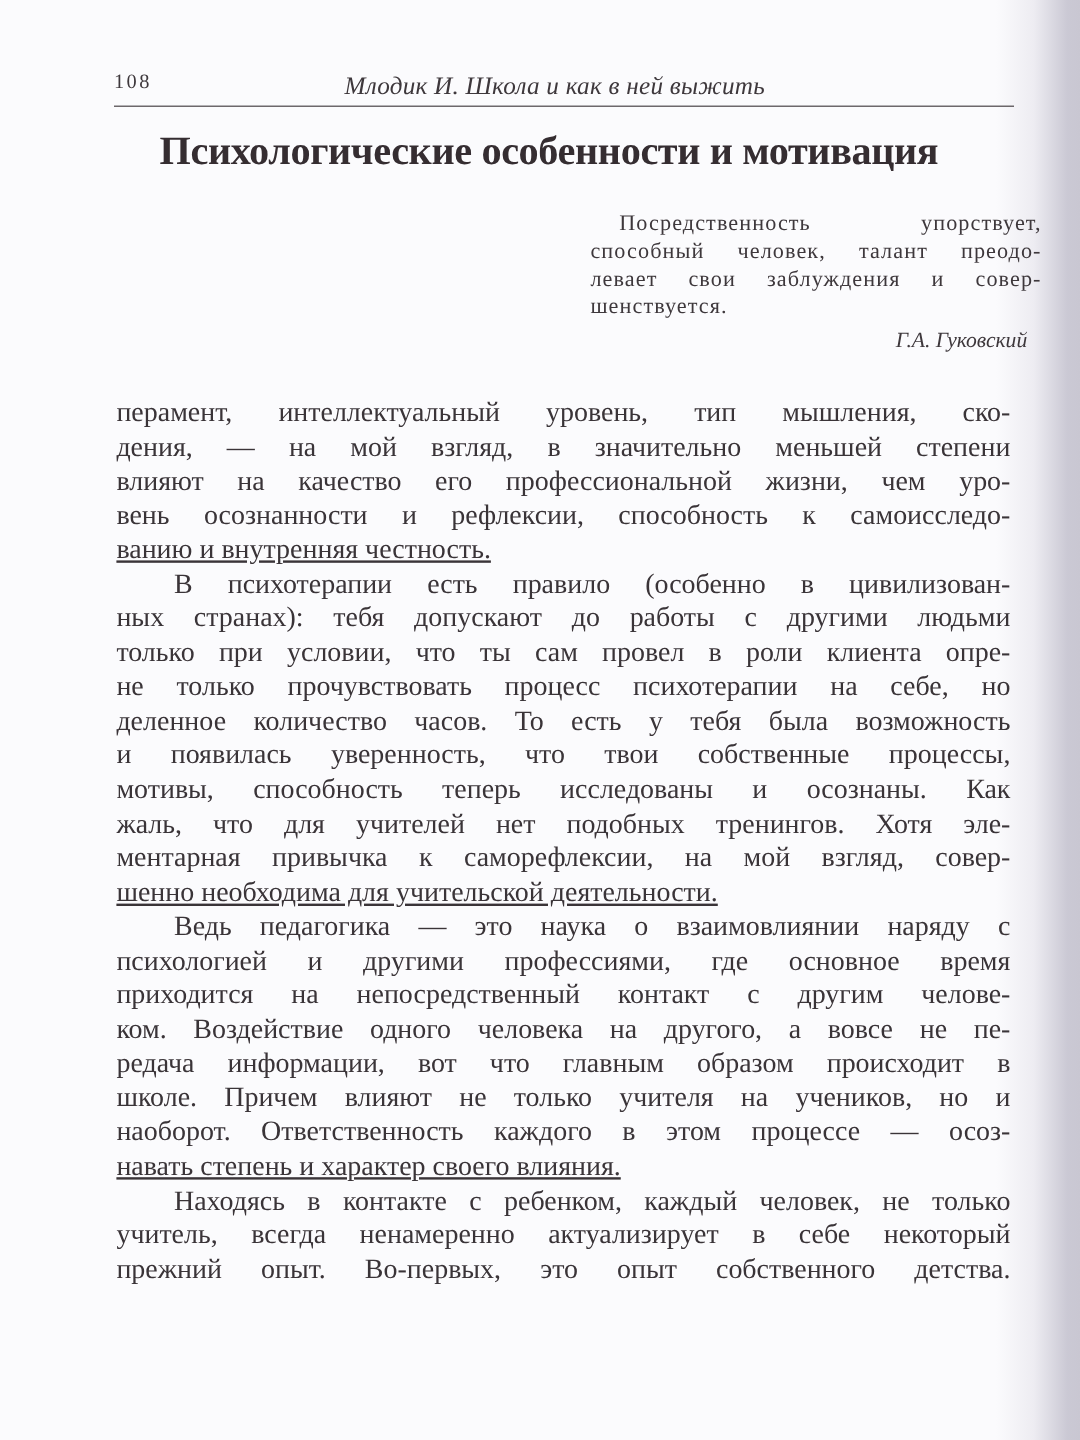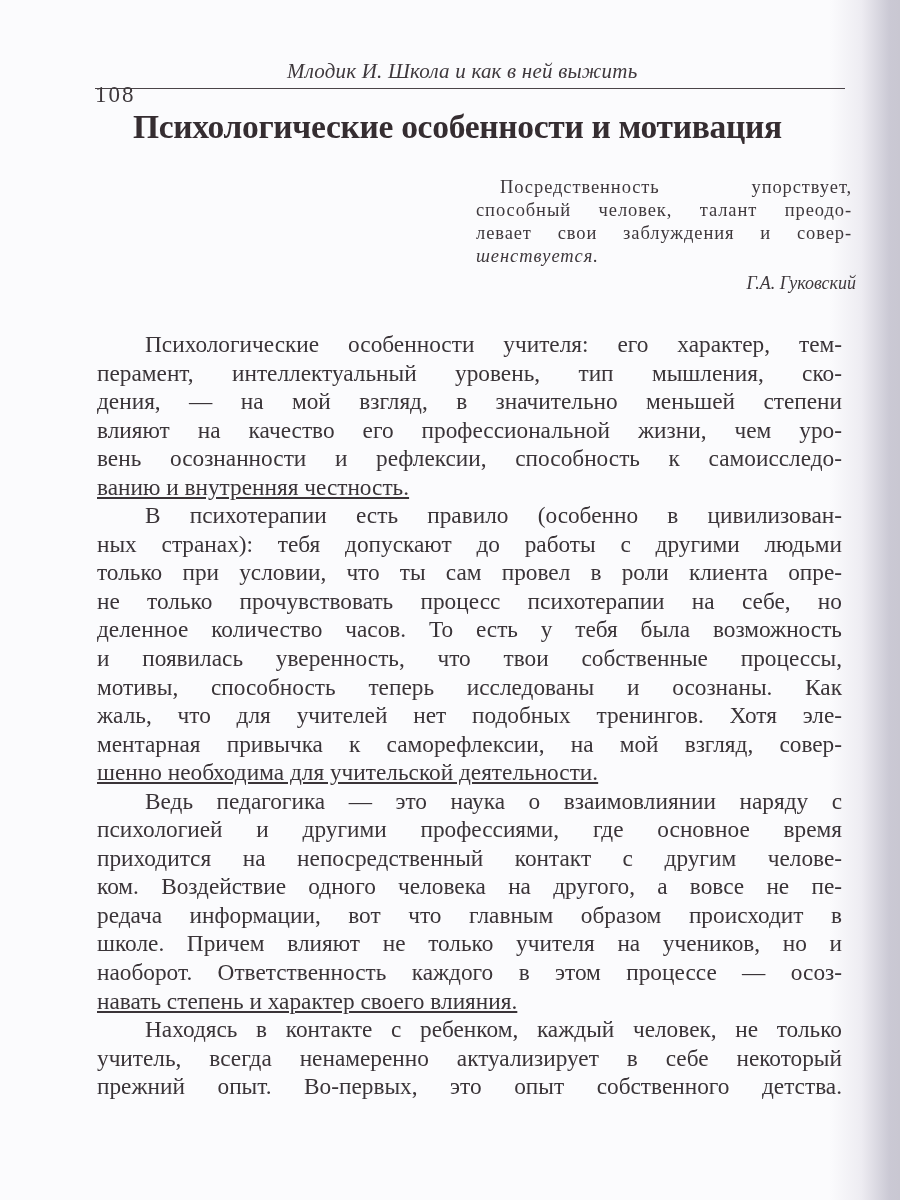--- a/index.html
+++ b/index.html
@@ -29,24 +29,23 @@
       left: 95px;
       top: 56px;
       width: 750px;
       height: 32px;
       border-bottom: 1.5px solid #4a4448;
     }
     .page-number {
       position: absolute;
       left: 0;
       top: 2px;
-      font-size: 23px;
+      font-size: 17px;
       letter-spacing: 2px;
       color: #3e383c;
-      margin-top: 24px;
     }
     .running-title {
       position: absolute;
       left: 192px;
       top: 3px;
       font-size: 21px;
       font-style: italic;
       color: #3e383c;
       letter-spacing: 0.2px;
     }
@@ -58,36 +57,36 @@
       font-family: "Liberation Serif", "DejaVu Serif", serif;
       font-weight: bold;
       font-size: 33.5px;
       letter-spacing: -0.3px;
       color: #352d31;
       white-space: nowrap;
       margin: 0;
     }
     .epigraph {
       position: absolute;
-      left: 476px;
+      left: 492px;
       top: 176px;
       width: 376px;
       font-size: 18.5px;
       line-height: 23px;
       letter-spacing: 0.9px;
       color: #3e383c;
     }
     .epigraph-line {
       display: block;
       text-align: justify;
       text-align-last: justify;
       white-space: nowrap;
     }
     .epigraph-line.first { padding-left: 24px; }
-    .epigraph-line.last { text-align-last: left; font-style: italic; }
+    .epigraph-line.last { text-align-last: left; }
     .epigraph-author {
       position: absolute;
       right: 44px;
       top: 273px;
       font-size: 18px;
       font-style: italic;
       color: #3e383c;
     }
     .body-text {
       position: absolute;
@@ -124,21 +123,20 @@
   <span class="epigraph-line first">Посредственность упорствует,</span>
   <span class="epigraph-line">способный человек, талант преодо-</span>
   <span class="epigraph-line">левает свои заблуждения и совер-</span>
   <span class="epigraph-line last">шенствуется.</span>
 </div>
 <div class="epigraph-author">Г.А. Гуковский</div>
 
 <div class="body-text">
 
   <div>
-    <span class="body-line indent">Психологические особенности учителя: его характер, тем-</span>
     <span class="body-line">перамент, интеллектуальный уровень, тип мышления, ско-</span>
     <span class="body-line">дения, — на мой взгляд, в значительно меньшей степени</span>
     <span class="body-line">влияют на качество его профессиональной жизни, чем уро-</span>
     <span class="body-line">вень осознанности и рефлексии, способность к самоисследо-</span>
     <span class="body-line end">ванию и внутренняя честность.</span>
   </div>
 
   <div>
     <span class="body-line indent">В психотерапии есть правило (особенно в цивилизован-</span>
     <span class="body-line">ных странах): тебя допускают до работы с другими людьми</span>

